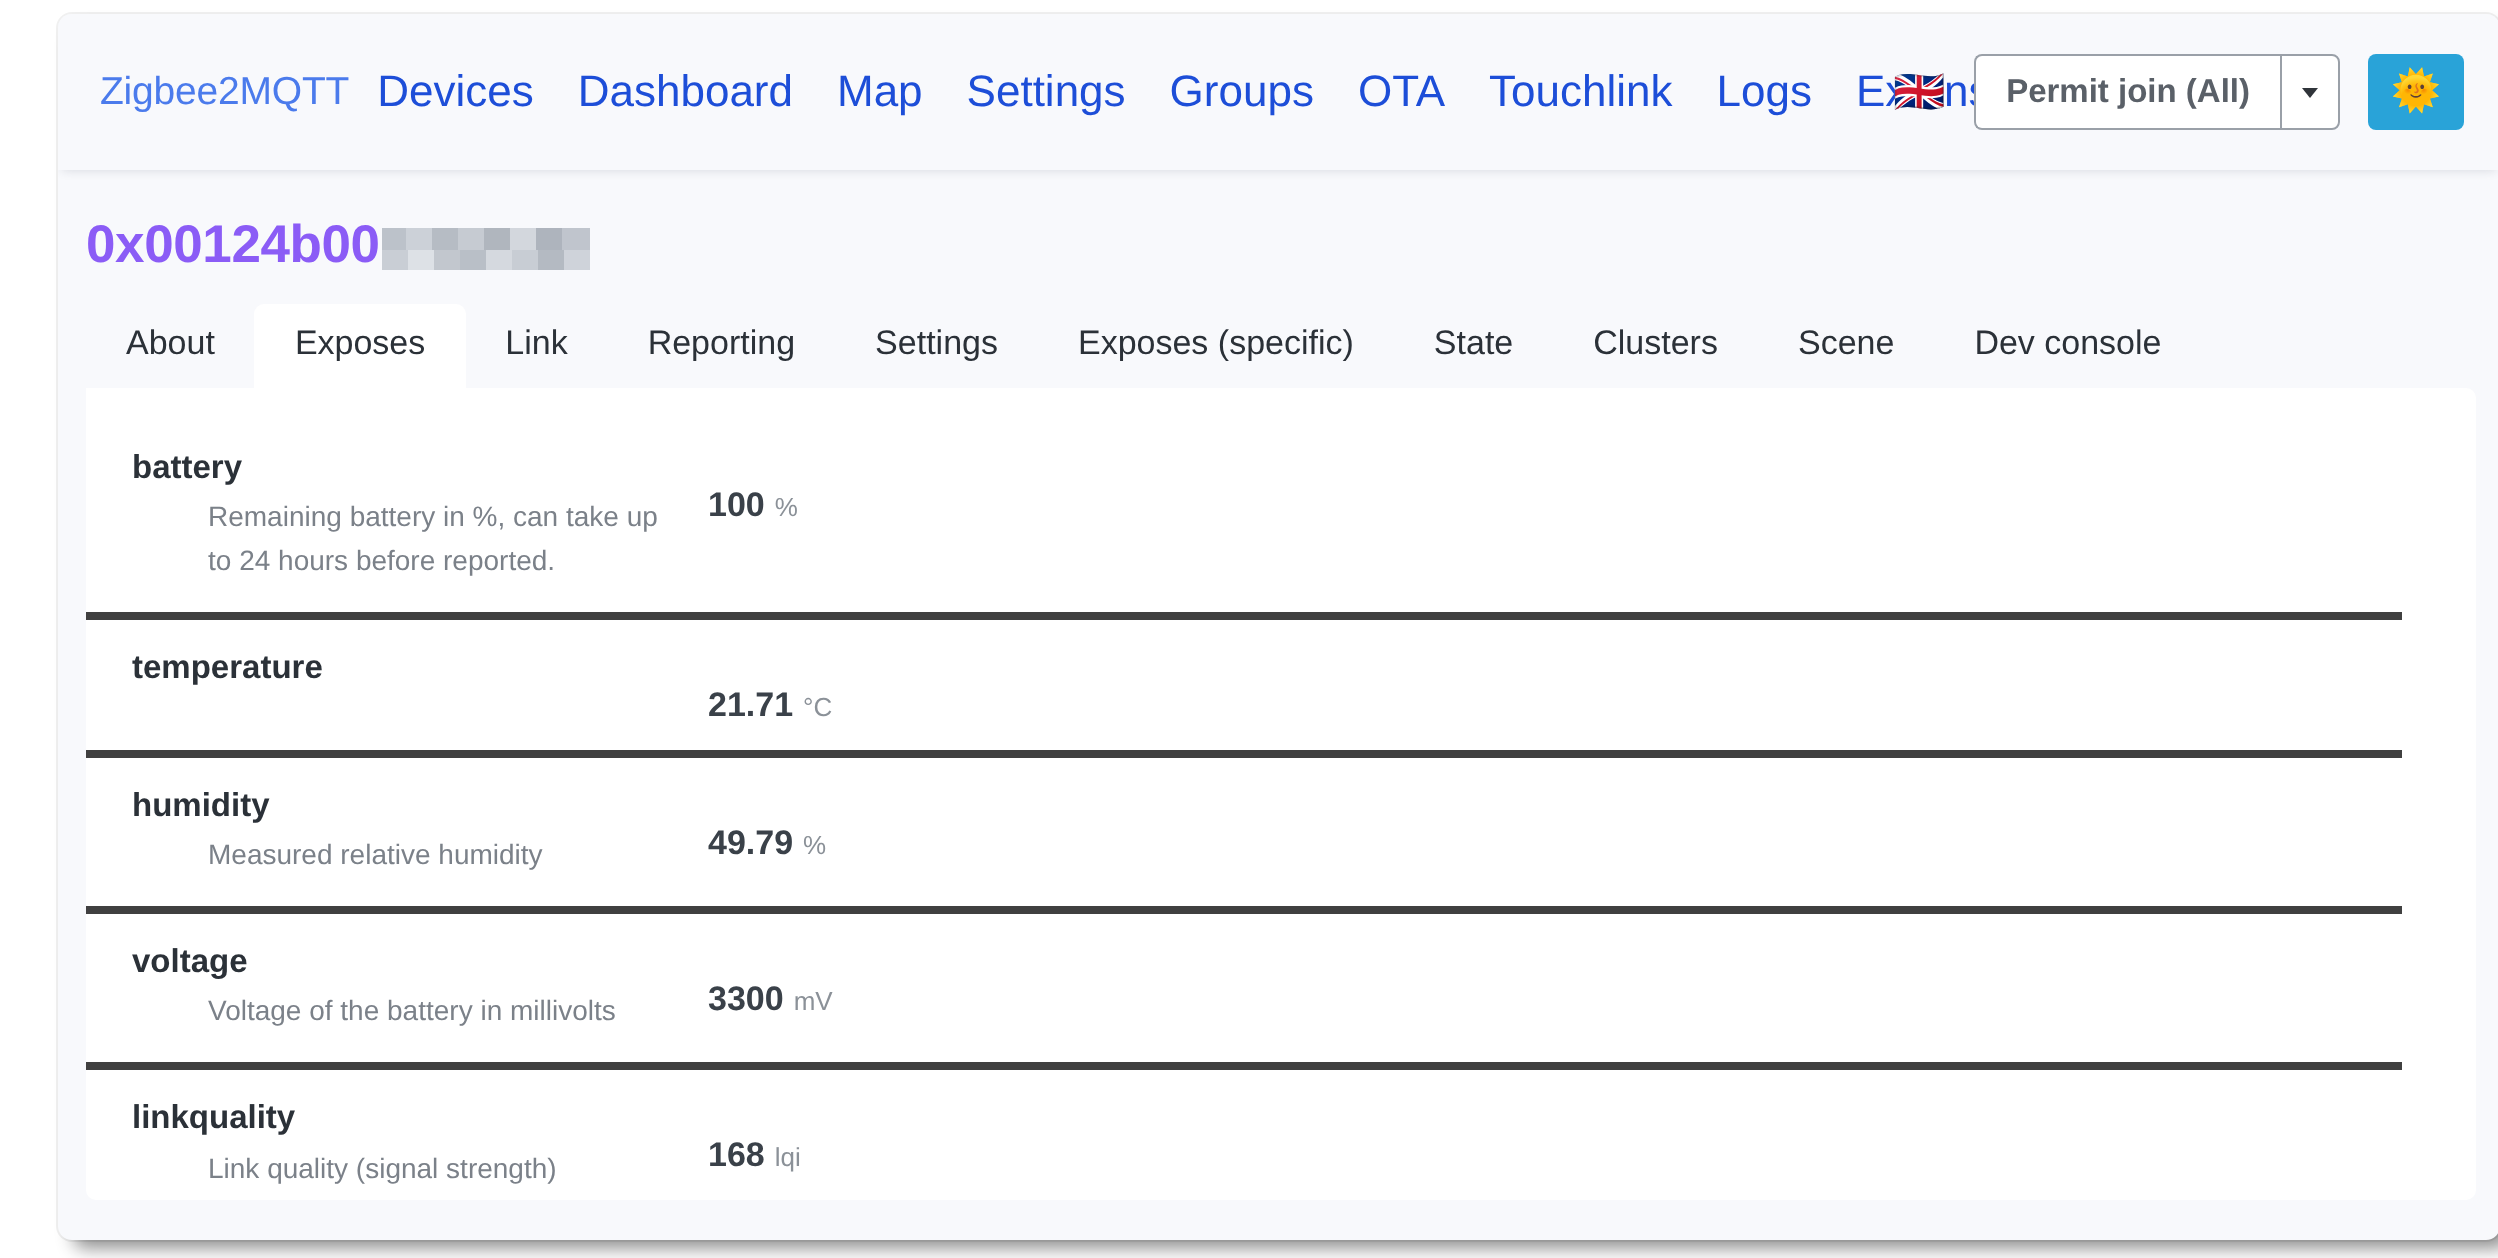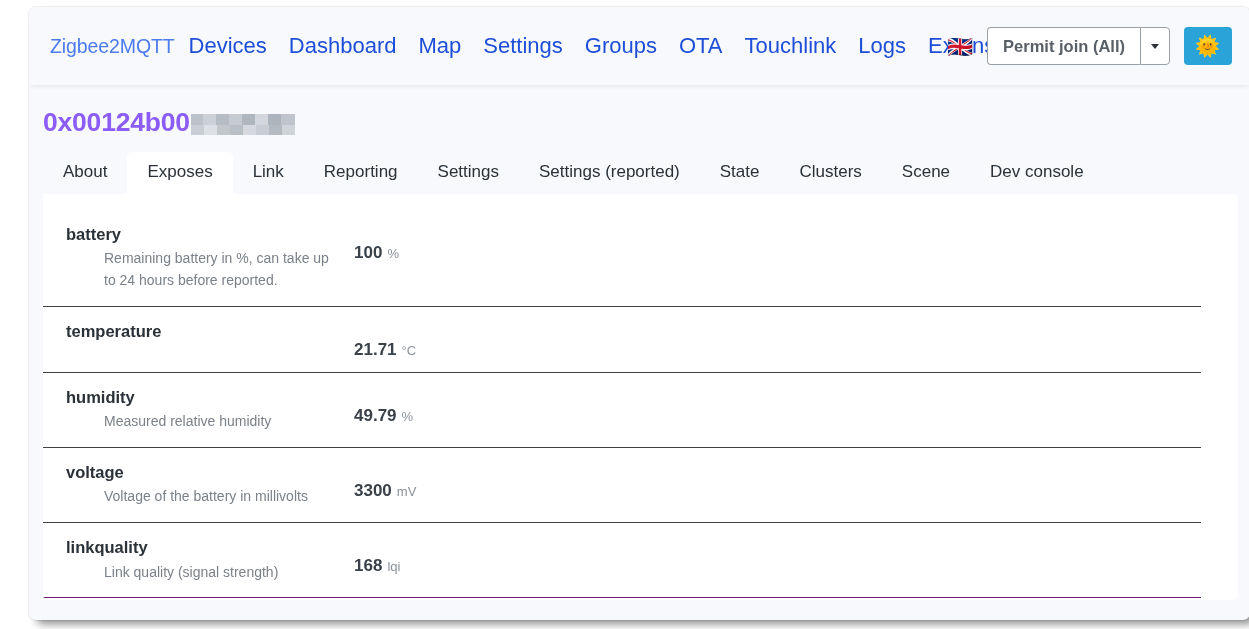--- a/index.html
+++ b/index.html
@@ -184,21 +184,21 @@
     box-sizing: border-box;
     padding: 16px 0 24px 0;
     height: 406px;
     overflow: hidden;
   }
   .expose-row {
     display: flex;
     align-items: flex-start;
     padding: 14px 0 14px 23px;
     margin: 0 37px 0 0;
-    border-bottom: 1px solid #404040;
+    border-bottom: 4px solid #404040;
     box-sizing: border-box;
   }
   .expose-row:last-child { border-bottom: 1px solid #701a75; }
   .expose-info {
     width: 288px;
     flex: 0 0 288px;
     padding-right: 10px;
     box-sizing: border-box;
   }
   .expose-name {
@@ -270,21 +270,21 @@
     <span>0x00124b00</span>
       <span class="redacted"></span>
   </h1>
 
   <div class="tabs">
     <div class="tab">About</div>
     <div class="tab active">Exposes</div>
     <div class="tab">Link</div>
     <div class="tab">Reporting</div>
     <div class="tab">Settings</div>
-    <div class="tab">Settings (reported)</div>
+    <div class="tab">Exposes (specific)</div>
     <div class="tab">State</div>
     <div class="tab">Clusters</div>
     <div class="tab">Scene</div>
     <div class="tab">Dev console</div>
   </div>
 
   <div class="card">
 
     <div class="expose-row">
       <div class="expose-info">

